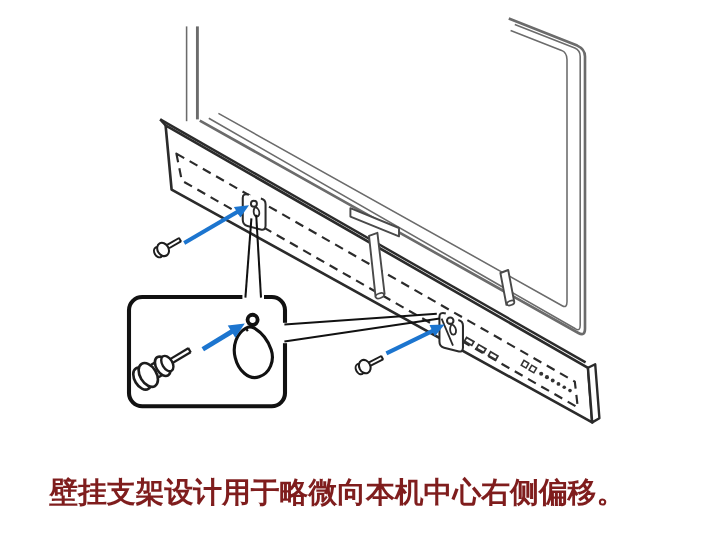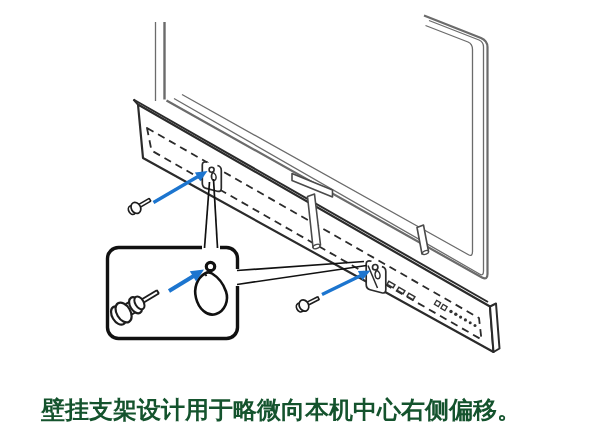--- a/index.html
+++ b/index.html
@@ -1,20 +1,20 @@
 <!DOCTYPE html>
 <html><head>
 <meta charset="utf-8">
 <style>
   html,body{margin:0;padding:0;background:#ffffff;}
   .stage{position:relative;width:600px;height:446px;background:#ffffff;overflow:hidden;
          font-family:"DejaVu Sans","Liberation Sans",sans-serif;}
   .stage svg{position:absolute;left:0;top:0;}
   .caption{position:absolute;left:41px;top:394px;font-size:24px;font-weight:700;
-           color:#14532d;letter-spacing:0px;white-space:nowrap;}
+           color:#7f1d1d;letter-spacing:0px;white-space:nowrap;}
   .ln-tv{stroke:#6b6b6b;fill:none;}
   .ln-bar{stroke:#2b2b2b;fill:none;}
   .fill-w{fill:#ffffff;}
 </style>
 </head>
 <body>
 
 <div class="stage">
 
 <svg width="600" height="446" viewBox="0 0 600 446">

